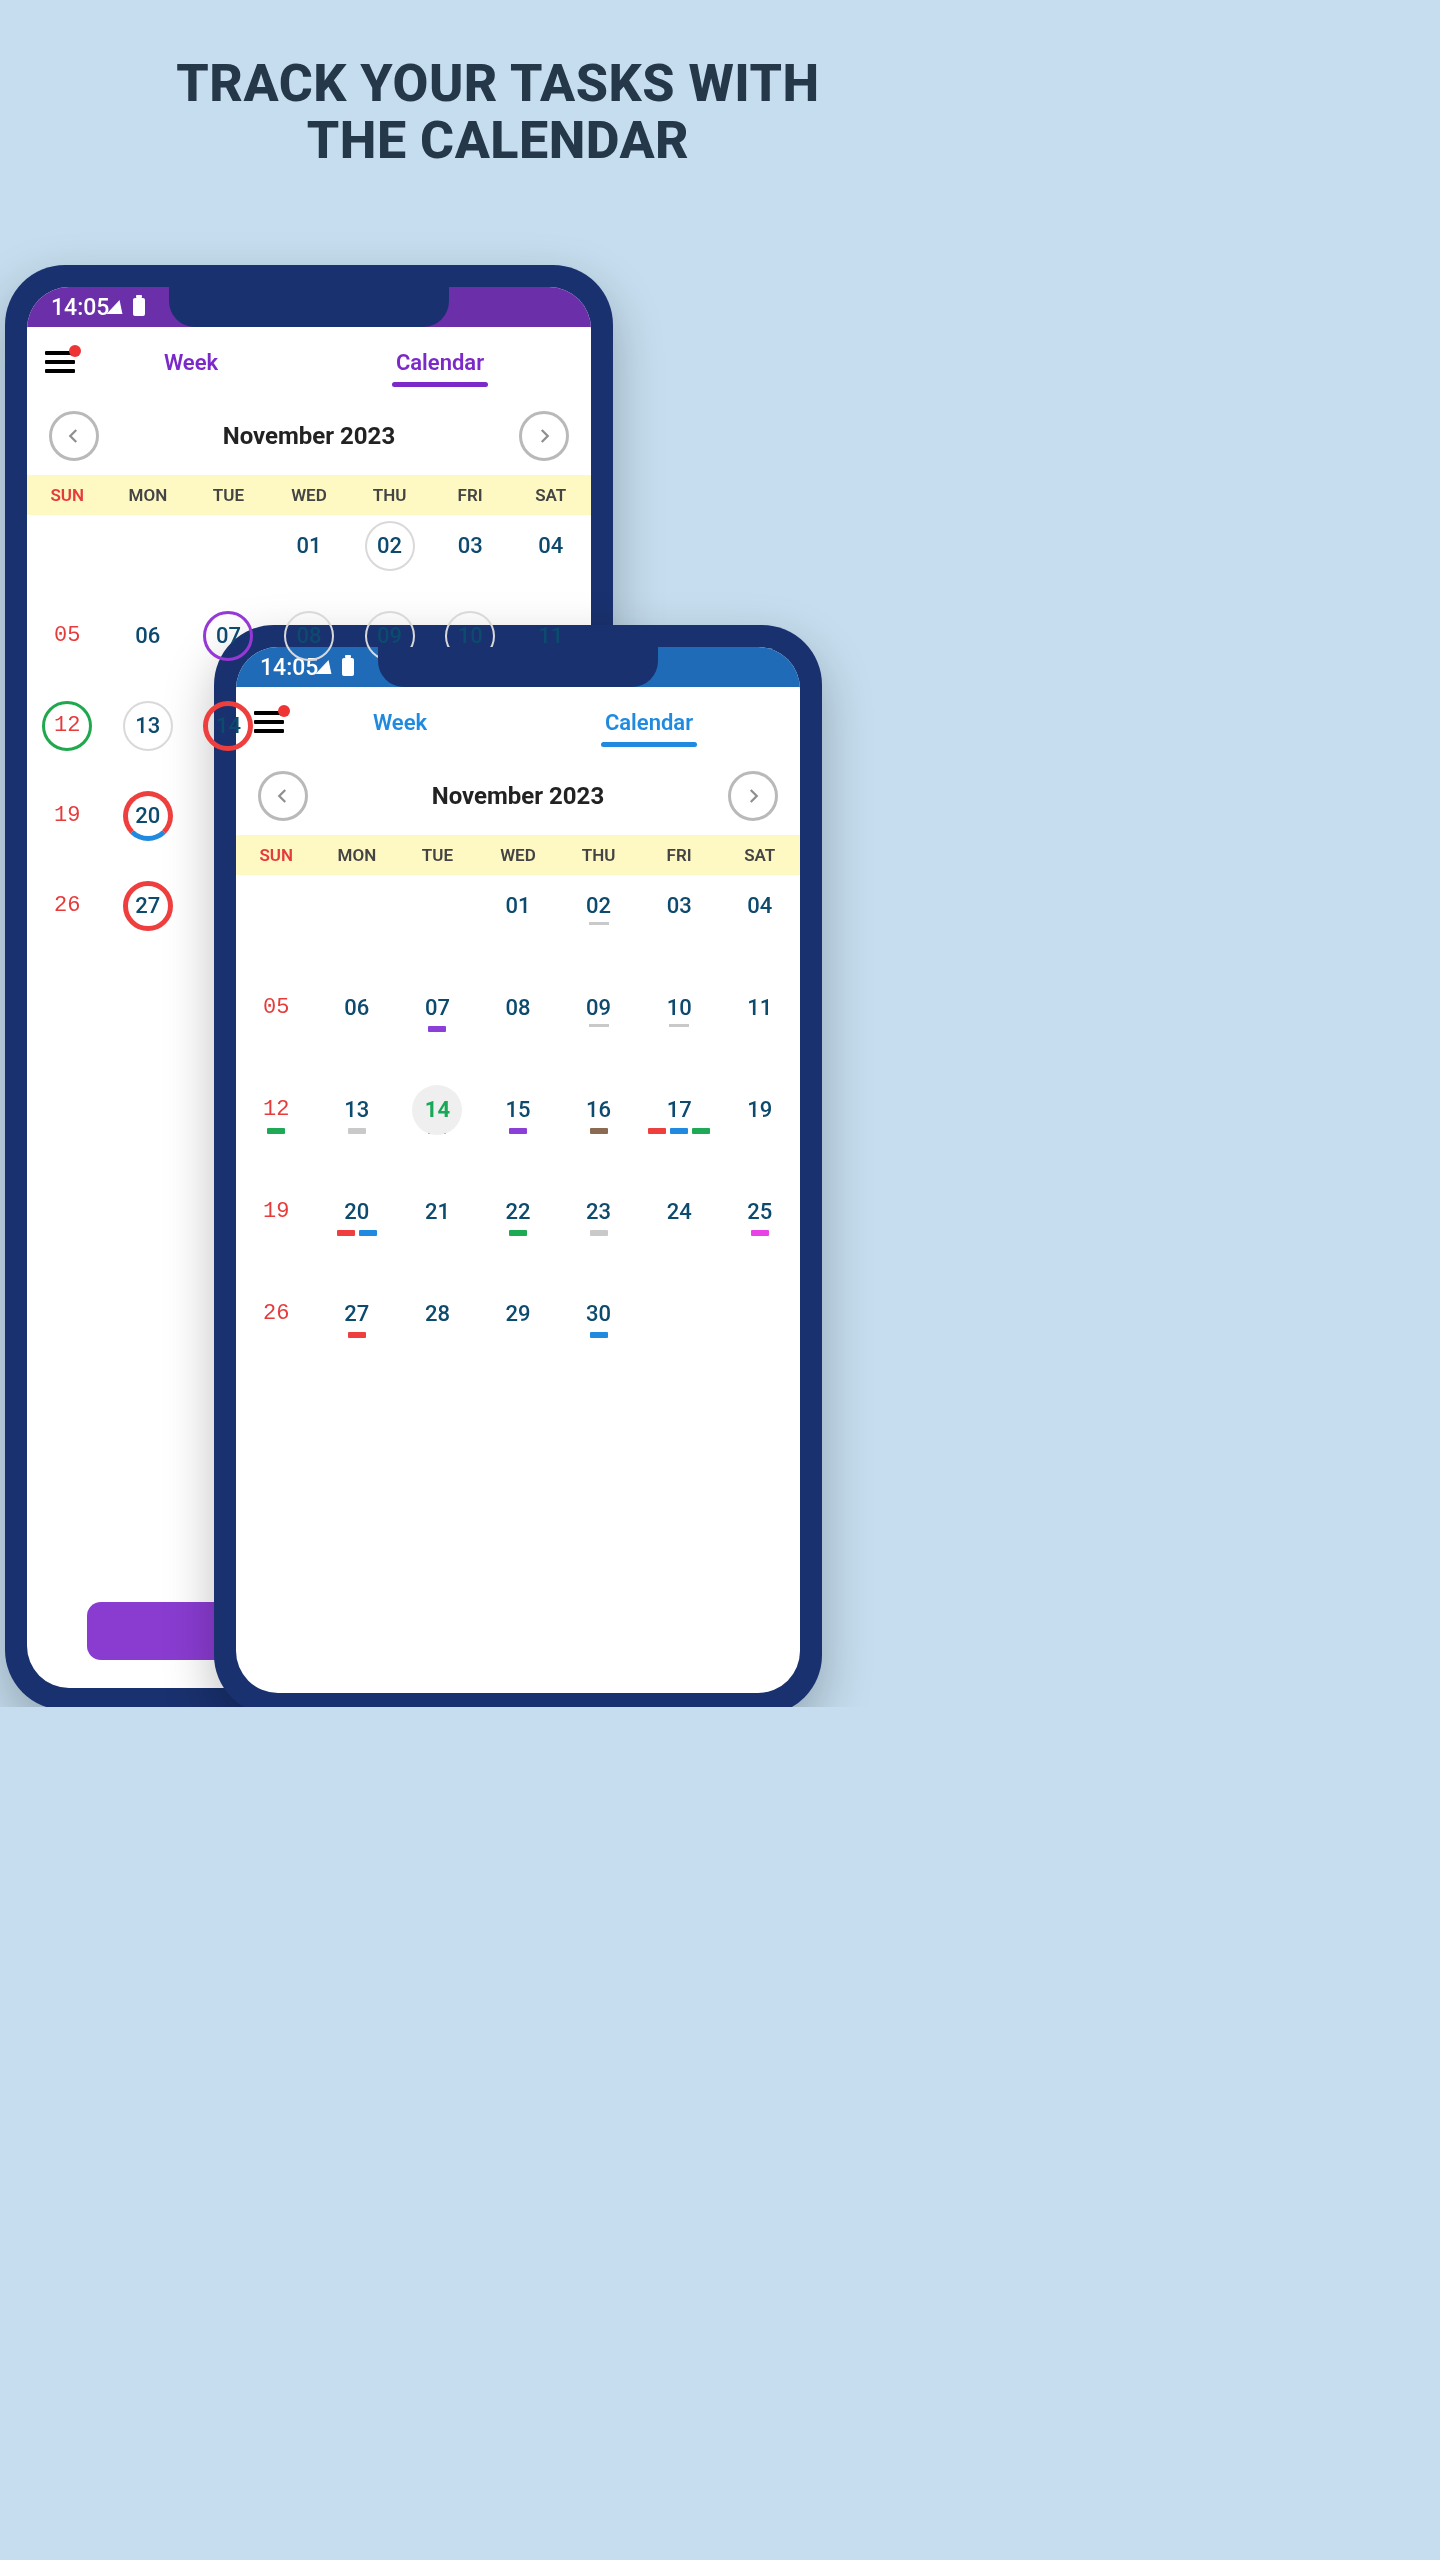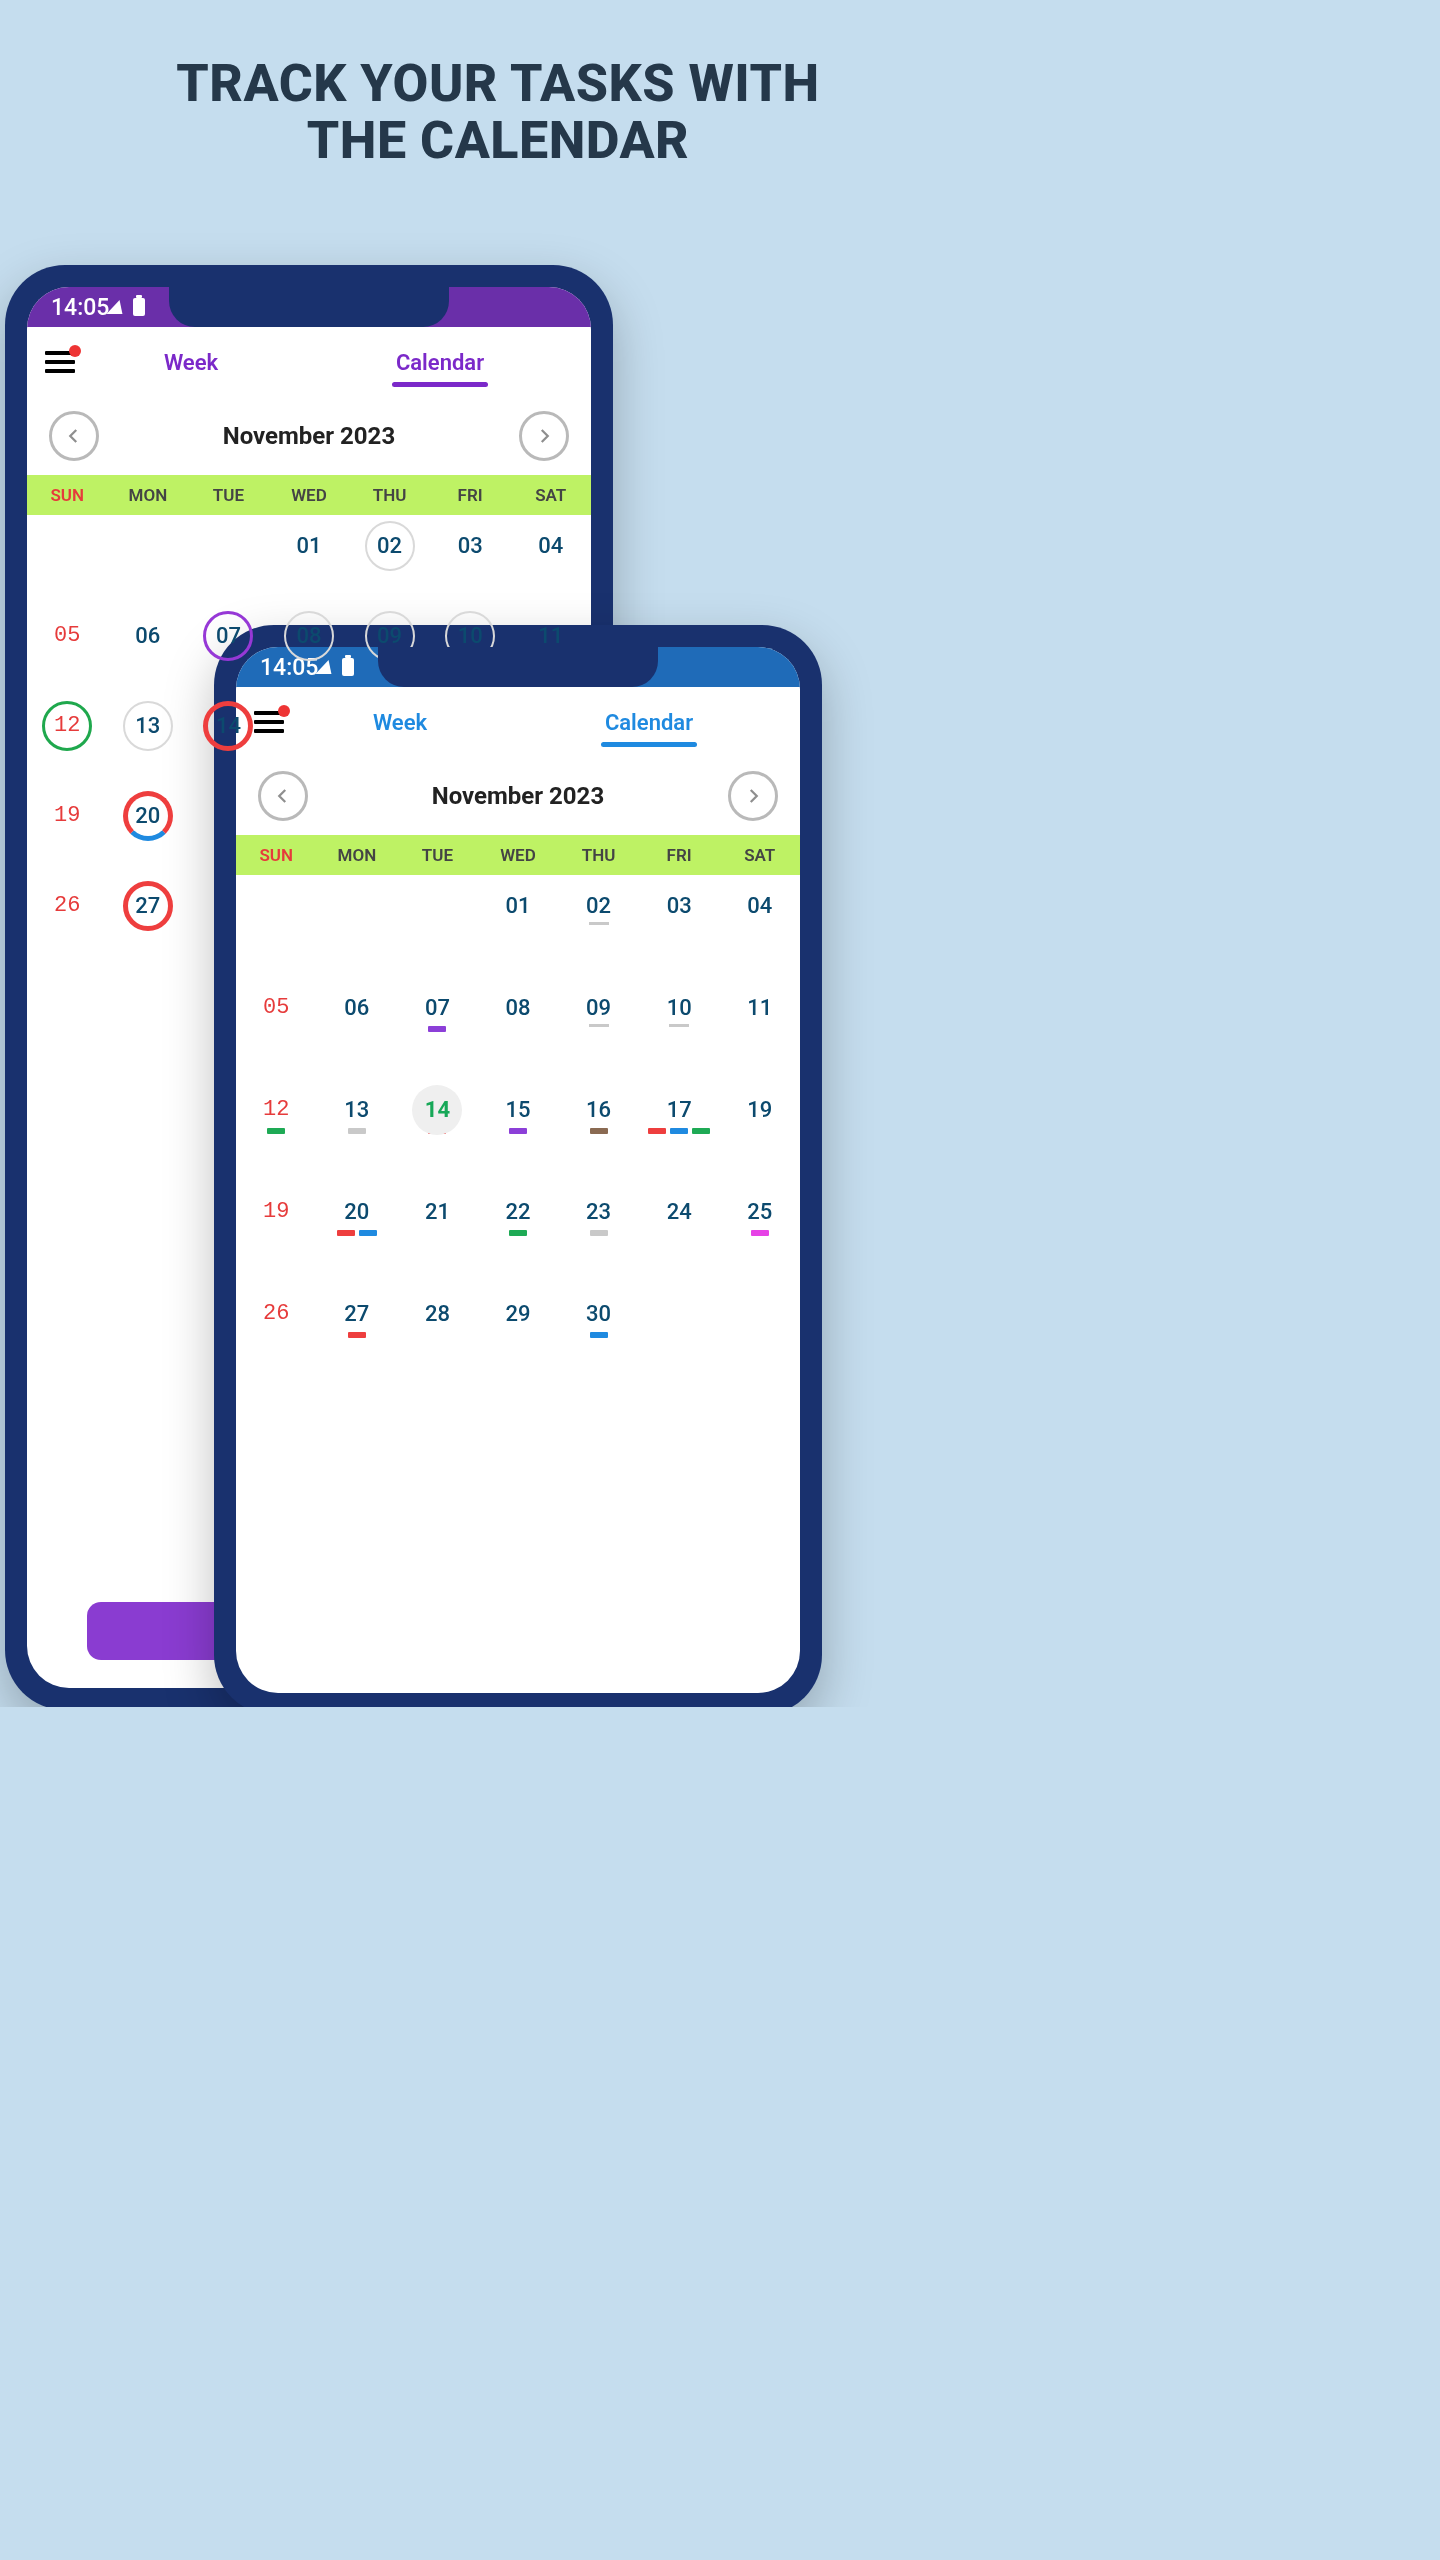--- a/index.html
+++ b/index.html
@@ -65,21 +65,21 @@
 .hamburger .dot{position:absolute;top:-6px;right:-6px;width:12px;height:12px;background:#ee3434;border-radius:50%;}
 .tabs{flex:1;display:flex;justify-content:space-around;}
 .tab{font-size:22px;font-weight:600;position:relative;padding:6px 4px;cursor:pointer;}
 .tab.active:after{content:"";position:absolute;left:0;right:0;bottom:-6px;height:5px;border-radius:3px;}
 .accent-a{color:#7b29c9;} .accent-a.active:after{background:#7b29c9;}
 .accent-b{color:#1f8ae0;} .accent-b.active:after{background:#1f8ae0;}
 .monthrow{display:flex;align-items:center;justify-content:space-between;padding:14px 22px;}
 .navbtn{width:50px;height:50px;border-radius:50%;border:3px solid #b9b9b9;display:flex;align-items:center;justify-content:center;cursor:pointer;}
 .navbtn svg{width:18px;height:18px;stroke:#8f8f8f;stroke-width:3;fill:none;}
 .monthlabel{font-size:24px;font-weight:700;color:#222;}
-.dow{display:grid;grid-template-columns:repeat(7,1fr);background:#bef264;padding:10px 0;}
+.dow{display:grid;grid-template-columns:repeat(7,1fr);background:#fef9c3;padding:10px 0;}
 .dow span{text-align:center;font-size:17px;font-weight:600;color:#444;}
 .dow span.sun{color:#e63b3b;}
 .grid{display:grid;grid-template-columns:repeat(7,1fr);row-gap:28px;padding:18px 0;}
 .cell{display:flex;flex-direction:column;align-items:center;justify-content:flex-start;min-height:62px;position:relative;cursor:pointer;}
 .cell.empty{cursor:default;}
 .daynum{font-size:22px;font-weight:500;color:#0c4a6e;z-index:2;}
 .sun .daynum{color:#e63b3b;font-family:Liberation Mono, monospace;}
 .today .daynum{color:#17a858;font-weight:700;}
 .ring{position:absolute;width:50px;height:50px;border-radius:50%;top:-12px;z-index:1;}
 .ring-grey{border:2px solid #d9d9d9;}

